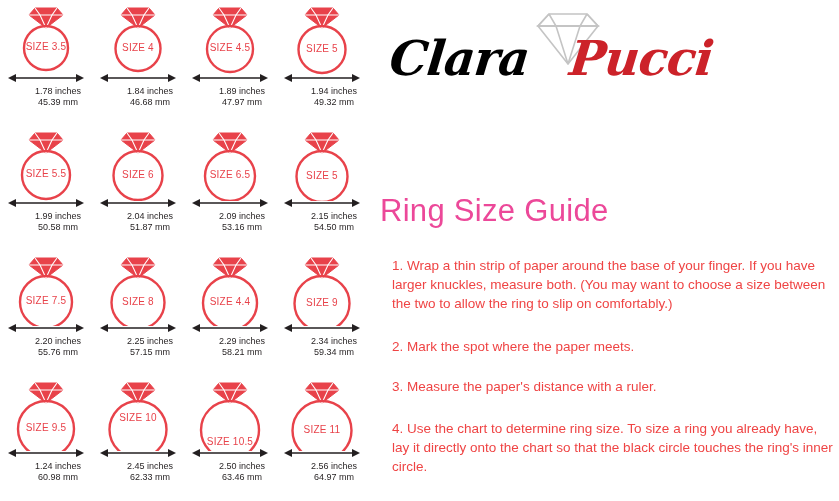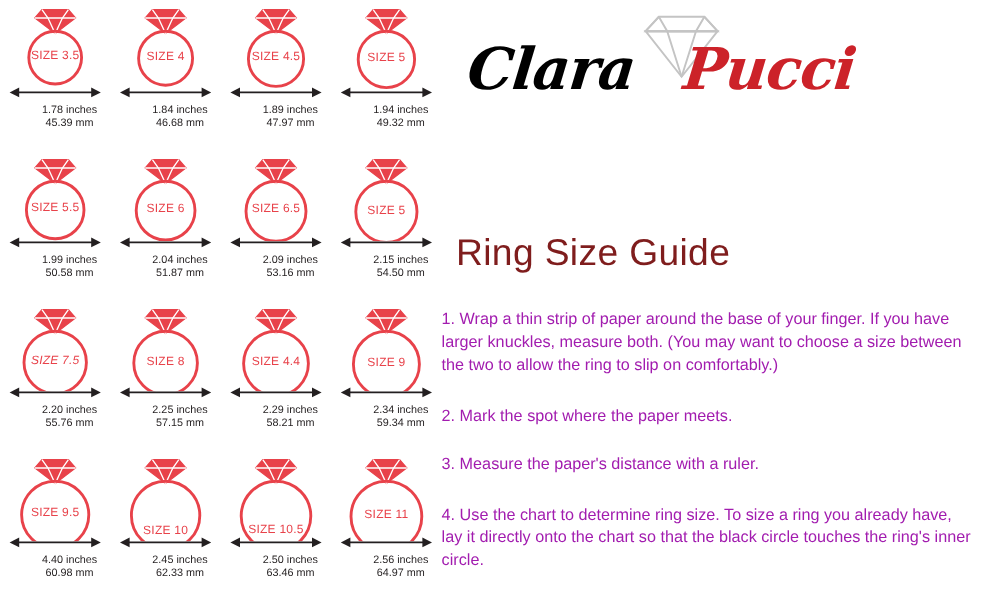--- a/index.html
+++ b/index.html
@@ -121,30 +121,30 @@
     position: absolute;
     left: 138px;
     top: 2px;
   }
   #guide-title {
     position: absolute;
     left: 12px;
     top: 193px;
     font-size: 31px;
     font-weight: 400;
-    color: #7f1d1d;
+    color: #ec4899;
     letter-spacing: 0.3px;
   }
   .step {
     position: absolute;
-    left: 0;
+    left: 24px;
     width: 446px;
     font-size: 13.5px;
     line-height: 19px;
-    color: #a21caf;
+    color: #ef4444;
   }
   #step1 { top: 256px; }
   #step2 { top: 337px; }
   #step3 { top: 377px; }
   #step4 { top: 419px; }
 </style>
 </head>
 <body>
 
 <div id="page">
@@ -321,21 +321,21 @@
       <div class="cell">
         <div class="ring-wrap">
           <svg class="ring-svg" width="92" height="74" viewBox="0 0 92 74">
             <path d="M29 13 L35 6 L57 6 L63 13 L46 26 Z" fill="#e8424a" stroke="#e8424a" stroke-width="1"></path>
             <path d="M29 13 L63 13" stroke="#ffffff" stroke-width="1.1" fill="none"></path>
             <path d="M35 6 L40 13 L46 26" stroke="#ffffff" stroke-width="1.1" fill="none"></path>
             <path d="M57 6 L52 13 L46 26" stroke="#ffffff" stroke-width="1.1" fill="none"></path>
             <circle cx="46" cy="50" r="26" fill="none" stroke="#e8424a" stroke-width="2.4"></circle>
           </svg>
         </div>
-        <div class="size-label" style="top: 45px; font-style: italic;">SIZE 7.5</div>
+        <div class="size-label" style="top: 45px;">SIZE 7.5</div>
         <div class="arrow-row"><svg width="92" height="12" viewBox="0 0 92 12">
             <line x1="14" y1="6" x2="78" y2="6" stroke="#231f20" stroke-width="1.6"></line>
             <path d="M8 6 L16 2 L16 10 Z" fill="#231f20"></path>
             <path d="M84 6 L76 2 L76 10 Z" fill="#231f20"></path>
           </svg></div>
         <div class="measure-text">
           <div>2.20 inches</div>
           <div>55.76 mm</div>
         </div>
       </div>
@@ -412,35 +412,35 @@
             <circle cx="46" cy="52" r="28" fill="none" stroke="#e8424a" stroke-width="2.4"></circle>
           </svg>
         </div>
         <div class="size-label" style="top: 47px;">SIZE 9.5</div>
         <div class="arrow-row"><svg width="92" height="12" viewBox="0 0 92 12">
             <line x1="14" y1="6" x2="78" y2="6" stroke="#231f20" stroke-width="1.6"></line>
             <path d="M8 6 L16 2 L16 10 Z" fill="#231f20"></path>
             <path d="M84 6 L76 2 L76 10 Z" fill="#231f20"></path>
           </svg></div>
         <div class="measure-text">
-          <div>4.40 inches</div>
+          <div>1.24 inches</div>
           <div>60.98 mm</div>
         </div>
       </div>
       <div class="cell">
         <div class="ring-wrap">
           <svg class="ring-svg" width="92" height="74" viewBox="0 0 92 74">
             <path d="M29 13 L35 6 L57 6 L63 13 L46 26 Z" fill="#e8424a" stroke="#e8424a" stroke-width="1"></path>
             <path d="M29 13 L63 13" stroke="#ffffff" stroke-width="1.1" fill="none"></path>
             <path d="M35 6 L40 13 L46 26" stroke="#ffffff" stroke-width="1.1" fill="none"></path>
             <path d="M57 6 L52 13 L46 26" stroke="#ffffff" stroke-width="1.1" fill="none"></path>
             <circle cx="46" cy="52.5" r="28.5" fill="none" stroke="#e8424a" stroke-width="2.4"></circle>
           </svg>
         </div>
-        <div class="size-label" style="top: 62px;">SIZE 10</div>
+        <div class="size-label" style="top: 37px;">SIZE 10</div>
         <div class="arrow-row"><svg width="92" height="12" viewBox="0 0 92 12">
             <line x1="14" y1="6" x2="78" y2="6" stroke="#231f20" stroke-width="1.6"></line>
             <path d="M8 6 L16 2 L16 10 Z" fill="#231f20"></path>
             <path d="M84 6 L76 2 L76 10 Z" fill="#231f20"></path>
           </svg></div>
         <div class="measure-text">
           <div>2.45 inches</div>
           <div>62.33 mm</div>
         </div>
       </div>

